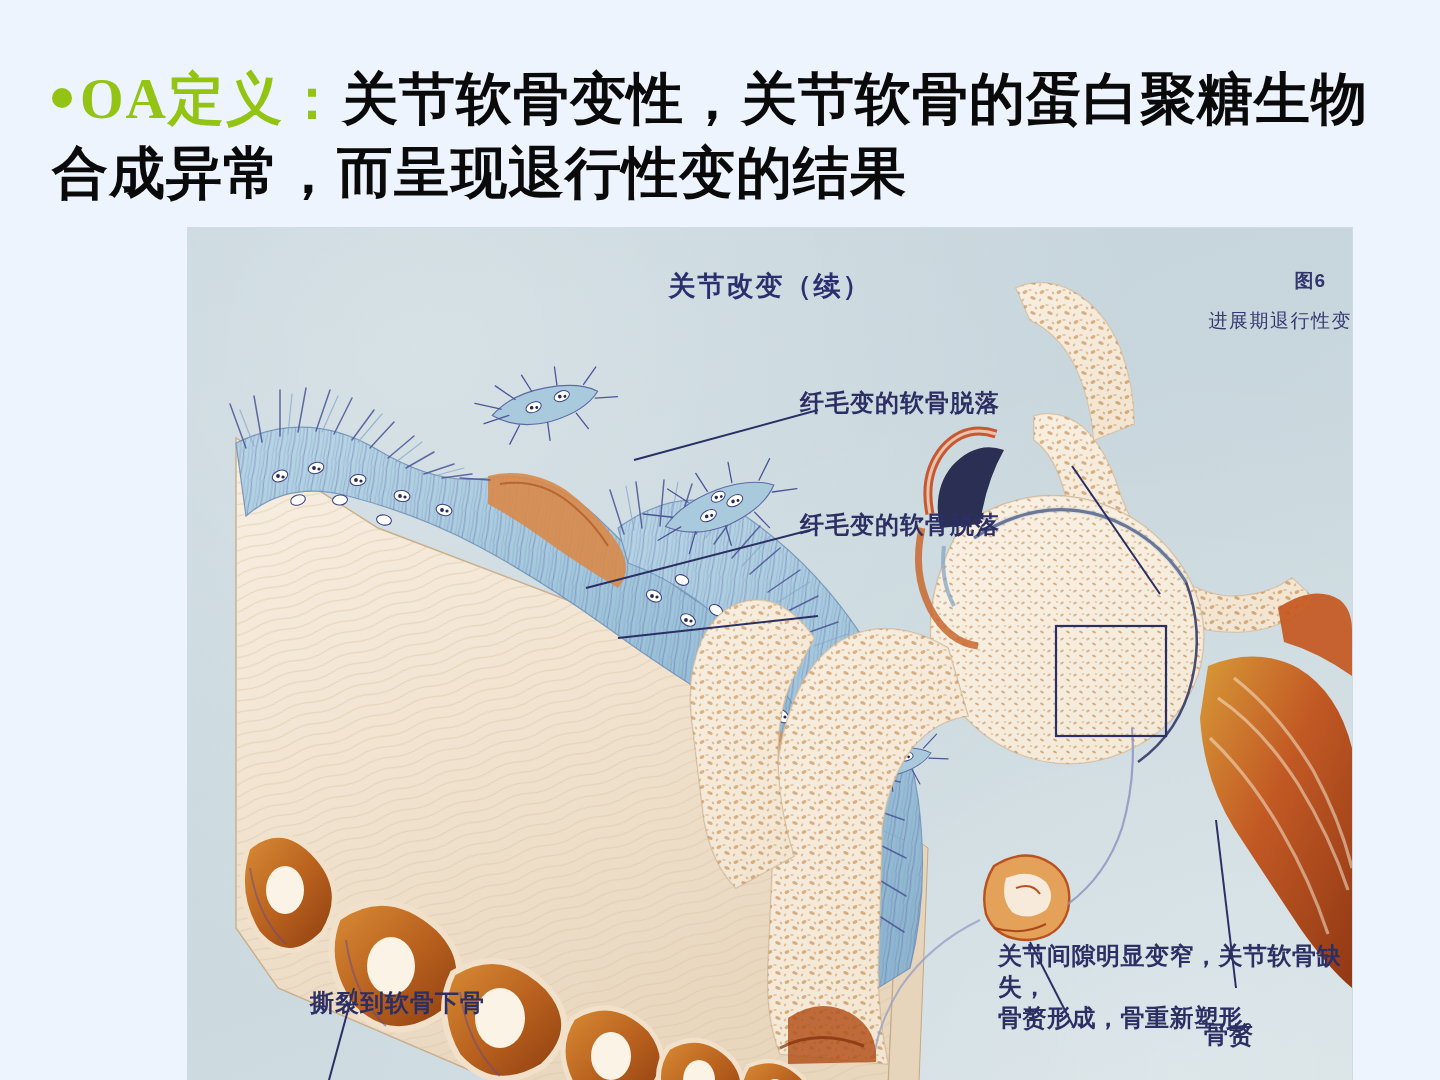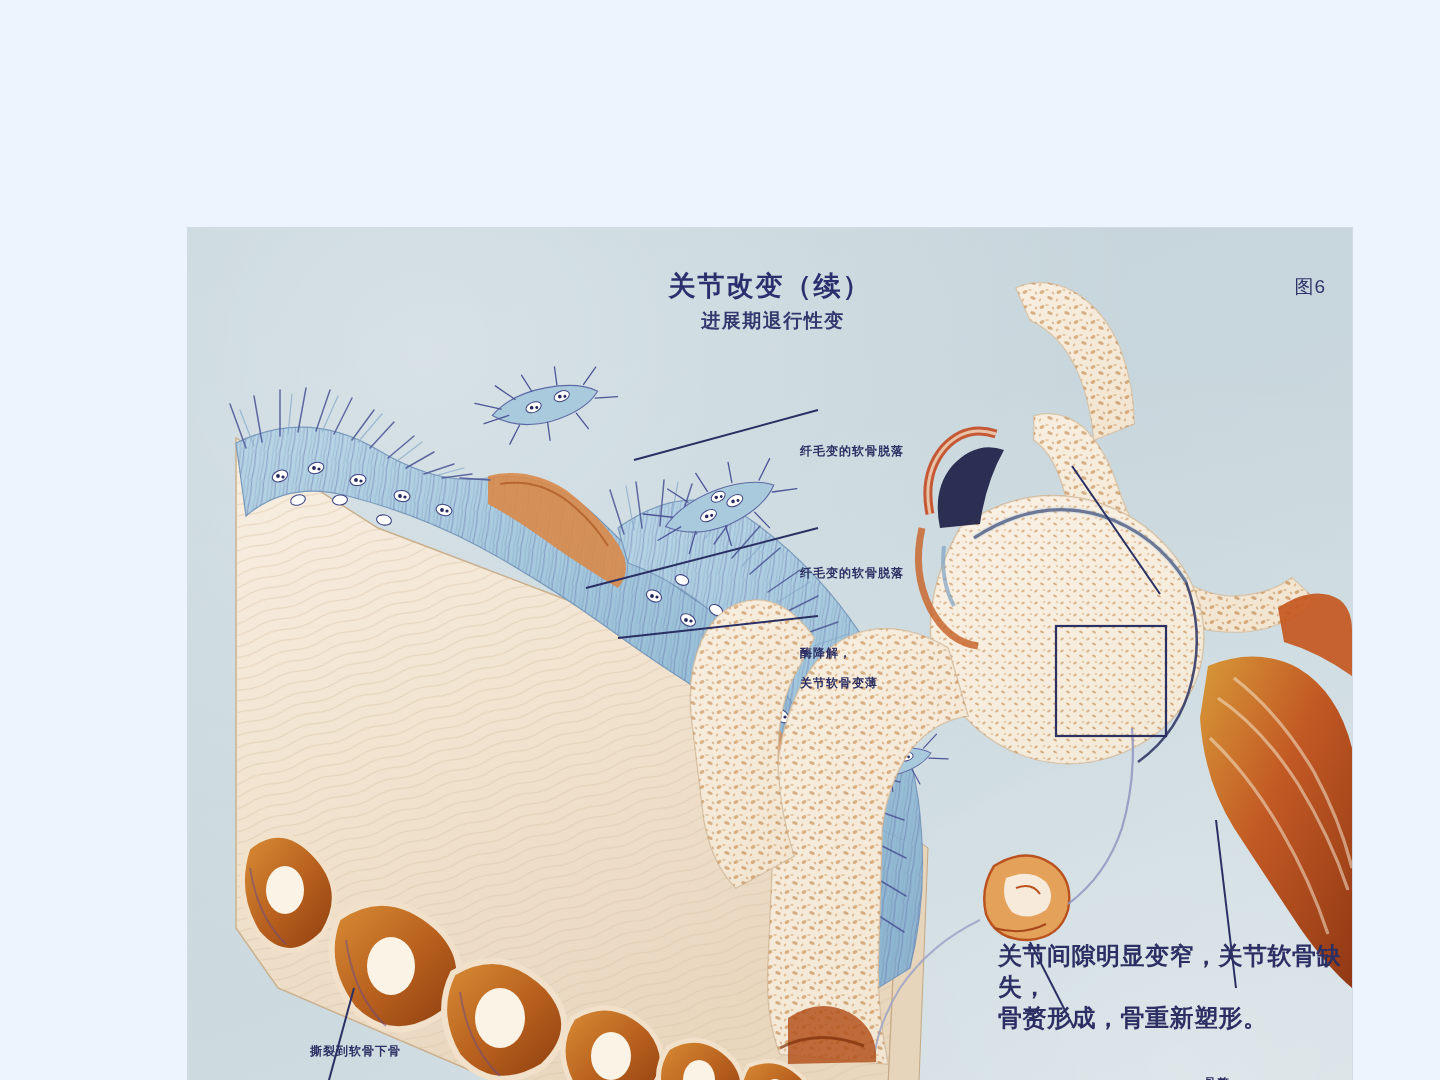--- a/index.html
+++ b/index.html
@@ -83,67 +83,68 @@
     font-family: "Liberation Sans", "DejaVu Sans", sans-serif;
     font-size: 27px;
     font-weight: 700;
     letter-spacing: 2px;
   }
   .fig-subtitle {
     position: absolute;
     left: 6px;
     right: 0;
     top: 80px;
-    text-align: center;
+    text-align: right;
     color: #34386f;
     font-size: 19px;
-    font-weight: 700;
+    font-weight: 400;
     letter-spacing: 1.5px;
   }
   .fig-number {
     position: absolute;
     right: 26px;
     top: 40px;
     color: #31356b;
     font-size: 19px;
-    font-weight: 400;
+    font-weight: 700;
     letter-spacing: 1px;
-    margin-top: 6px;
   }
 
   
   .anno {
     position: absolute;
     color: #2c2f63;
-    font-size: 12px;
+    font-size: 24px;
     font-weight: 700;
     line-height: 30px;
     letter-spacing: 1px;
     white-space: pre-line;
-    margin-top: 48px;
   }
   .caption {
     position: absolute;
     color: #2c2f63;
     font-size: 24px;
     font-weight: 700;
     line-height: 31px;
     letter-spacing: 0.5px;
     white-space: pre-line;
   }
   .art {
     position: absolute;
     inset: 0;
   }
 </style>
 </head>
 <body>
 
 <div class="slide">
 
+  <div class="headline">
+    <span class="bullet-dot"></span><span class="green">OA定义：</span><span class="body-text">关节软骨变性，关节软骨的蛋白聚糖生物合成异常，而呈现退行性变的结果</span>
+  </div>
 
   <div class="figure">
     <div class="figure-paper-grain"></div>
 
     <svg class="art" viewBox="0 0 1164 852" preserveAspectRatio="none">
       <defs>
         <linearGradient id="gBone" x1="0" y1="0" x2="0.4" y2="1">
           <stop offset="0%" stop-color="#f8efe2"></stop>
           <stop offset="45%" stop-color="#f2e4d1"></stop>
           <stop offset="100%" stop-color="#e8d6bd"></stop>
@@ -506,22 +507,20 @@
 
     <div class="fig-title">关节改变（续）</div>
     <div class="fig-subtitle">进展期退行性变</div>
     <div class="fig-number">图6</div>
 
     <div class="anno" style="left:612px; top:160px;">纤毛变的软骨脱落</div>
 
 
     <div class="anno" style="left:612px; top:282px;">纤毛变的软骨脱落</div>
 
-    <div class="anno" style="left:612px; top:362px;">酶降解，
-关节软骨变薄</div>
 
     <div class="anno" style="left:1016px; top:792px;">骨赘</div>
 
     <div class="anno" style="left:122px; top:760px;">撕裂到软骨下骨</div>
 
     <div class="caption" style="left:810px; top:712px; width:350px;">关节间隙明显变窄，关节软骨缺失，
 骨赘形成，骨重新塑形。</div>
   </div>
 </div>
 

